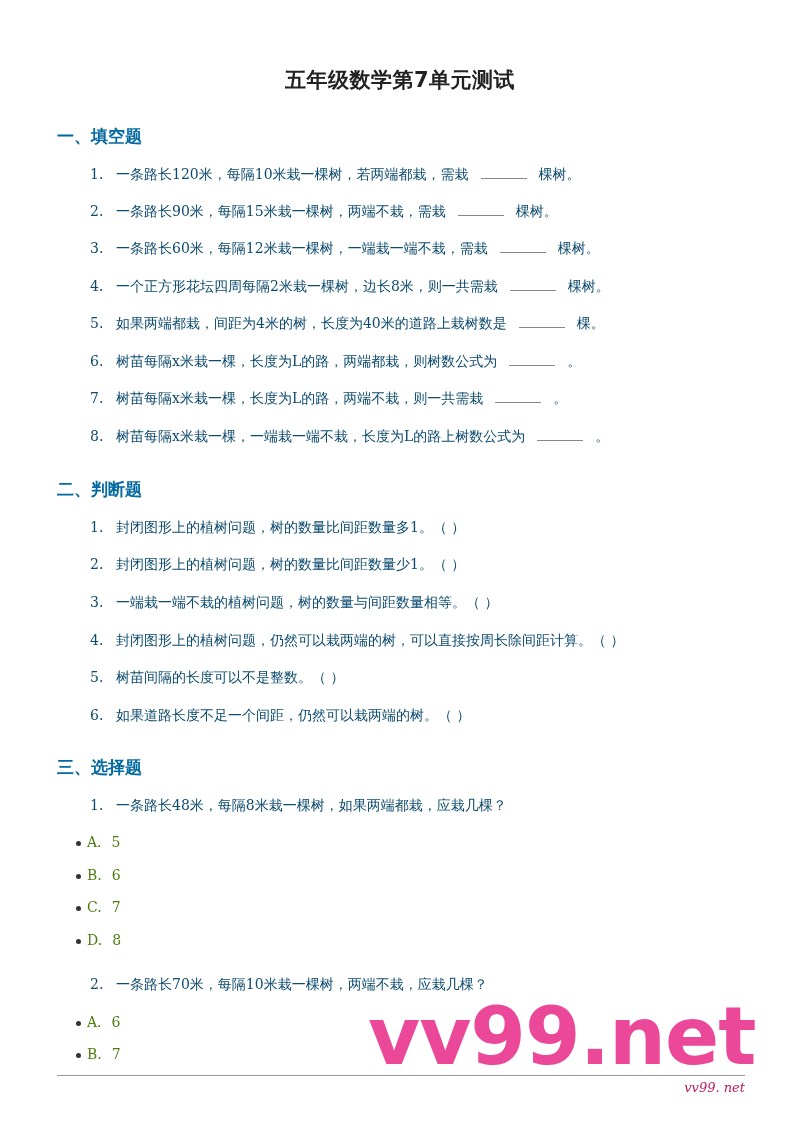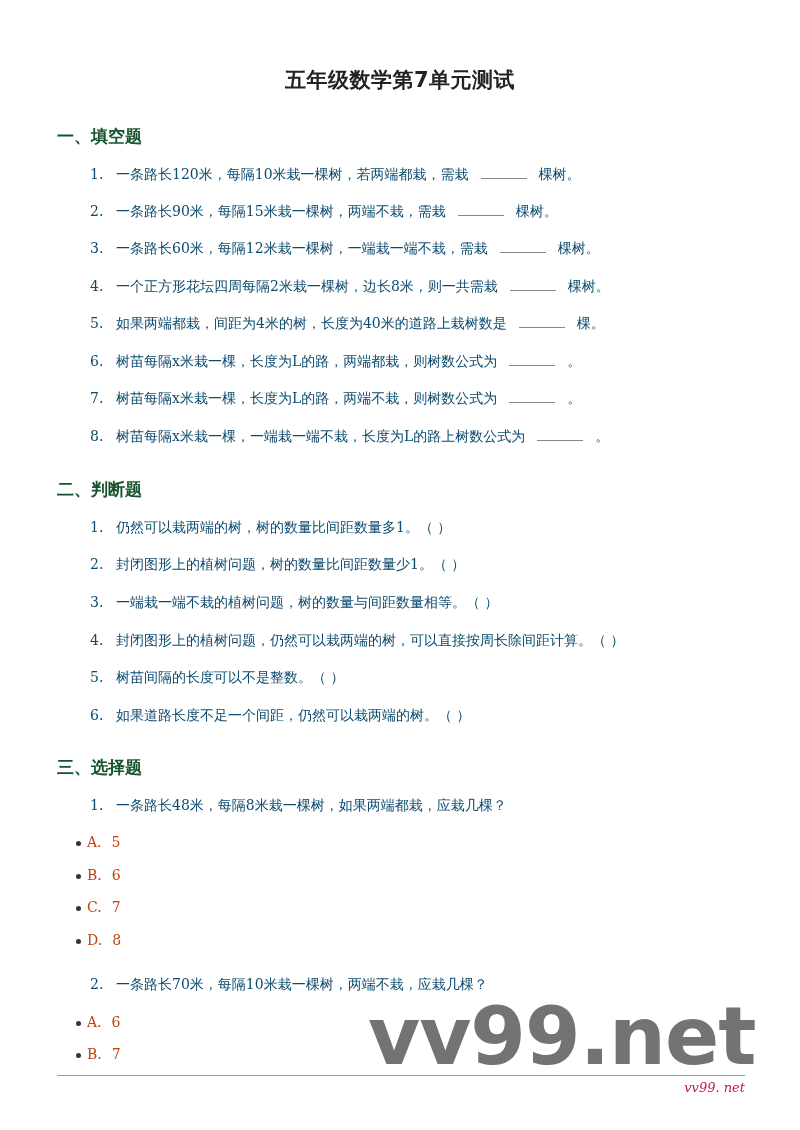--- a/index.html
+++ b/index.html
@@ -1,29 +1,29 @@
 <!DOCTYPE html>
 <html><head>
 <meta charset="utf-8">
 <style>
   html, body { margin:0; padding:0; background:#ffffff; }
   body { width:800px; height:1130px; position:relative; overflow:hidden;
          font-family:"DejaVu Serif","Liberation Serif",serif; color:#333; }
   .title { position:absolute; top:66px; left:0; width:800px; text-align:center;
            font-size:21px; font-weight:bold; color:#222; letter-spacing:0.5px;
            font-family:"DejaVu Sans","Liberation Sans",sans-serif; }
-  .sec-head { position:absolute; left:57px; font-size:17px; font-weight:bold; color:#14532d;
+  .sec-head { position:absolute; left:57px; font-size:17px; font-weight:bold; color:#0369a1;
               font-family:"DejaVu Sans","Liberation Sans",sans-serif; }
   .item { position:absolute; left:90px; font-size:14px; color:#0c4a6e; white-space:nowrap; line-height:20px; }
   .item .num { display:inline-block; width:26px; }
   .blank { display:inline-block; width:46px; border-bottom:1px solid #888; margin:0 12px; height:12px; vertical-align:baseline; }
-  .opt { position:absolute; left:76px; font-size:14px; color:#c2410c; white-space:nowrap; line-height:20px; }
+  .opt { position:absolute; left:76px; font-size:14px; color:#4d7c0f; white-space:nowrap; line-height:20px; }
   .opt .bullet { display:inline-block; width:5px; height:5px; border-radius:50%; background:#333; margin-right:6px; vertical-align:middle; }
   .opt .val { margin-left:10px; }
-  .watermark { position:absolute; left:368px; top:990px; font-size:80px; font-weight:bold; color:#737373;
+  .watermark { position:absolute; left:368px; top:990px; font-size:80px; font-weight:bold; color:#ec4899;
                font-family:"DejaVu Sans","Liberation Sans",sans-serif; letter-spacing:-1px;text-align:center; }
   .footer-line { position:absolute; left:57px; top:1075px; width:688px; height:0; border-top:1.5px solid #999; }
   .footer-text { position:absolute; right:55px; top:1080px; font-size:13px; font-style:italic; color:#be185d; }
 </style>
 </head>
 <body>
 
 <div class="title">五年级数学第7单元测试</div>
 
 <div class="sec-head" style="top:125px">一、填空题</div>
@@ -40,30 +40,30 @@
 <div class="item" style="top:276px">
   <span class="num">4.</span><span>一个正方形花坛四周每隔2米栽一棵树，边长8米，则一共需栽</span><span class="blank"></span><span>棵树。</span>
 </div>
 <div class="item" style="top:313px">
   <span class="num">5.</span><span>如果两端都栽，间距为4米的树，长度为40米的道路上栽树数是</span><span class="blank"></span><span>棵。</span>
 </div>
 <div class="item" style="top:351px">
   <span class="num">6.</span><span>树苗每隔x米栽一棵，长度为L的路，两端都栽，则树数公式为</span><span class="blank"></span><span>。</span>
 </div>
 <div class="item" style="top:388px">
-  <span class="num">7.</span><span>树苗每隔x米栽一棵，长度为L的路，两端不栽，则树数公式为</span><span class="blank"></span><span>。</span>
+  <span class="num">7.</span><span>树苗每隔x米栽一棵，长度为L的路，两端不栽，则一共需栽</span><span class="blank"></span><span>。</span>
 </div>
 <div class="item" style="top:426px">
   <span class="num">8.</span><span>树苗每隔x米栽一棵，一端栽一端不栽，长度为L的路上树数公式为</span><span class="blank"></span><span>。</span>
 </div>
 
 <div class="sec-head" style="top:478px">二、判断题</div>
 
 <div class="item" style="top:517px">
-  <span class="num">1.</span><span>仍然可以栽两端的树，树的数量比间距数量多1。（ ）</span>
+  <span class="num">1.</span><span>封闭图形上的植树问题，树的数量比间距数量多1。（ ）</span>
 </div>
 <div class="item" style="top:554px">
   <span class="num">2.</span><span>封闭图形上的植树问题，树的数量比间距数量少1。（ ）</span>
 </div>
 <div class="item" style="top:592px">
   <span class="num">3.</span><span>一端栽一端不栽的植树问题，树的数量与间距数量相等。（ ）</span>
 </div>
 <div class="item" style="top:630px">
   <span class="num">4.</span><span>封闭图形上的植树问题，仍然可以栽两端的树，可以直接按周长除间距计算。（ ）</span>
 </div>

